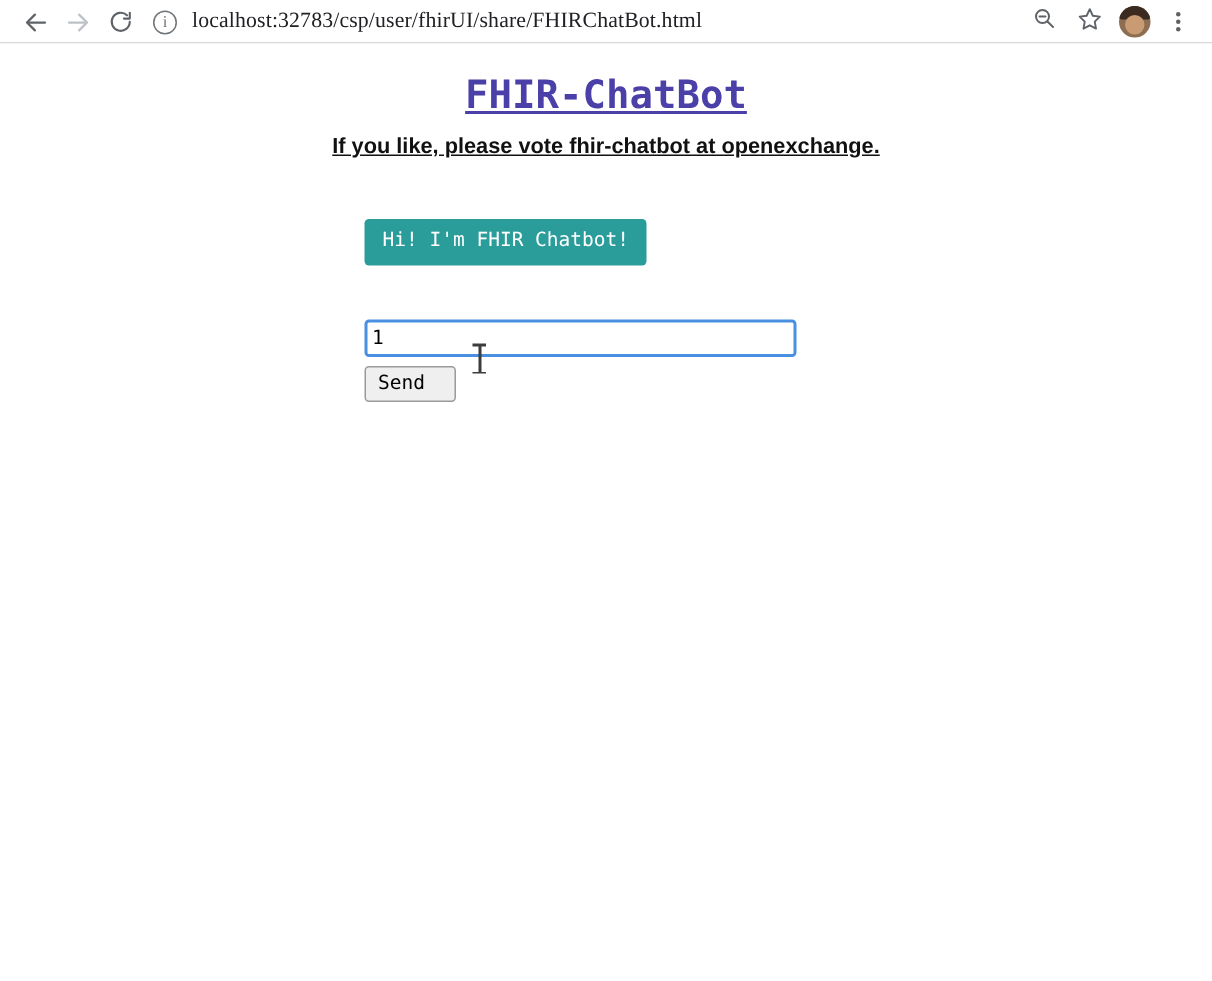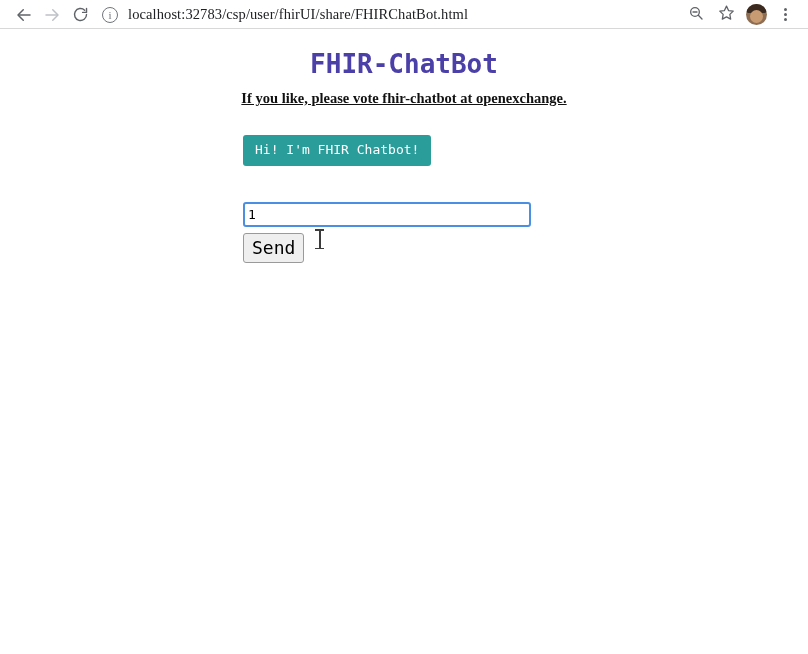--- a/index.html
+++ b/index.html
@@ -136,32 +136,33 @@
   }
   .page-title {
     text-align: center;
     margin: 0;
     padding-top: 20px;
     font-size: 26px;
     font-weight: bold;
     color: #4b3fa8;
     font-family: "DejaVu Sans Mono", monospace;
     letter-spacing: 0px;
+    text-decoration: underline;
   }
   .vote-line {
     text-align: center;
     margin: 11px 0 0 0;
     font-size: 14.5px;
     font-weight: bold;
     color: #111111;
     text-decoration: underline;
-    font-family: Liberation Serif, serif;
+    font-family: Liberation Sans, sans-serif;
   }
   .chat-area {
-    margin-top: 28px;
+    margin-top: 40px;
     padding-left: 243px;
   }
   .bot-bubble {
     display: inline-block;
     background: #2a9d9b;
     color: #ffffff;
     font-size: 13px;
     font-family: "DejaVu Sans Mono", monospace;
     padding: 8px 12px 9px 12px;
     border-radius: 3px;
@@ -183,26 +184,26 @@
     outline: none;
     box-sizing: content-box;
     background: #ffffff;
   }
   .send-row {
     margin-top: 6px;
     padding-left: 243px;
   }
   .send-button {
     font-family: "DejaVu Sans Mono", monospace;
-    font-size: 18px;
+    font-size: 13px;
     color: #000000;
     background: #efefef;
     border: 1px solid #9a9a9a;
     border-radius: 3px;
-    padding: 3px 8px 4px 8px;
+    padding: 3px 20px 4px 8px;
     cursor: pointer;
   }
   .text-cursor {
     position: absolute;
     left: 315px;
     top: 199px;
     width: 9px;
     height: 22px;
     pointer-events: none;
   }

